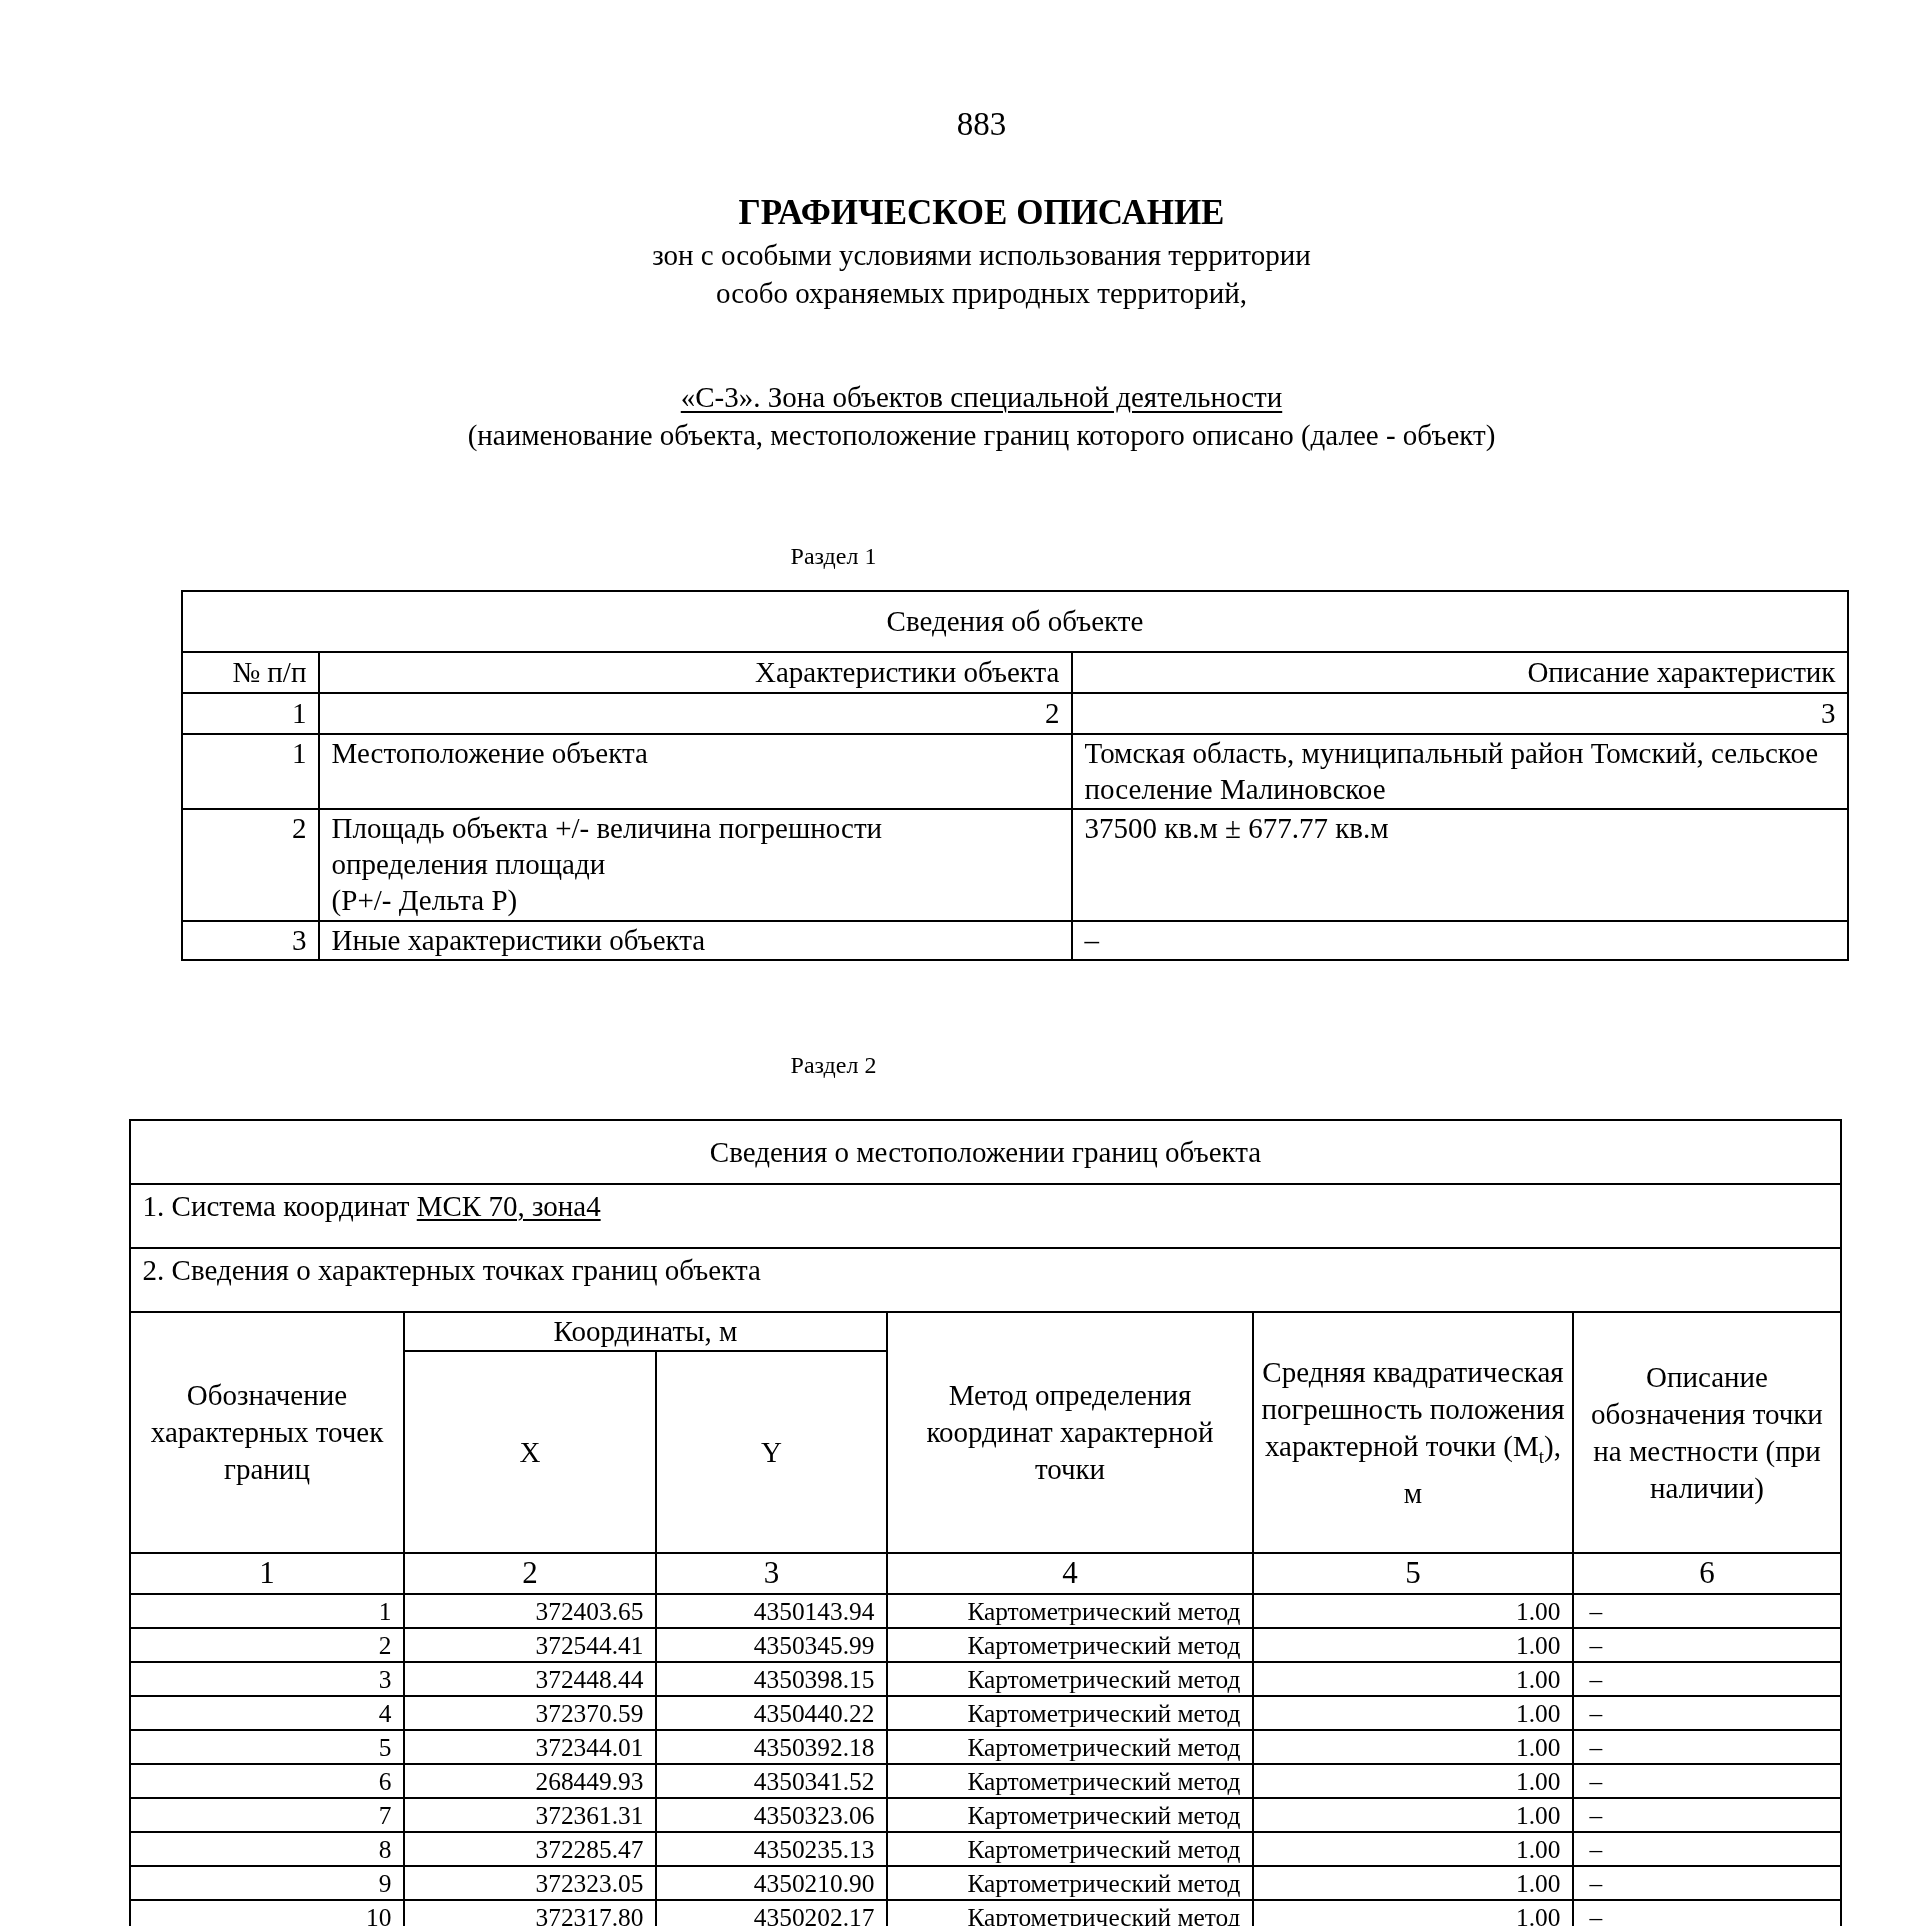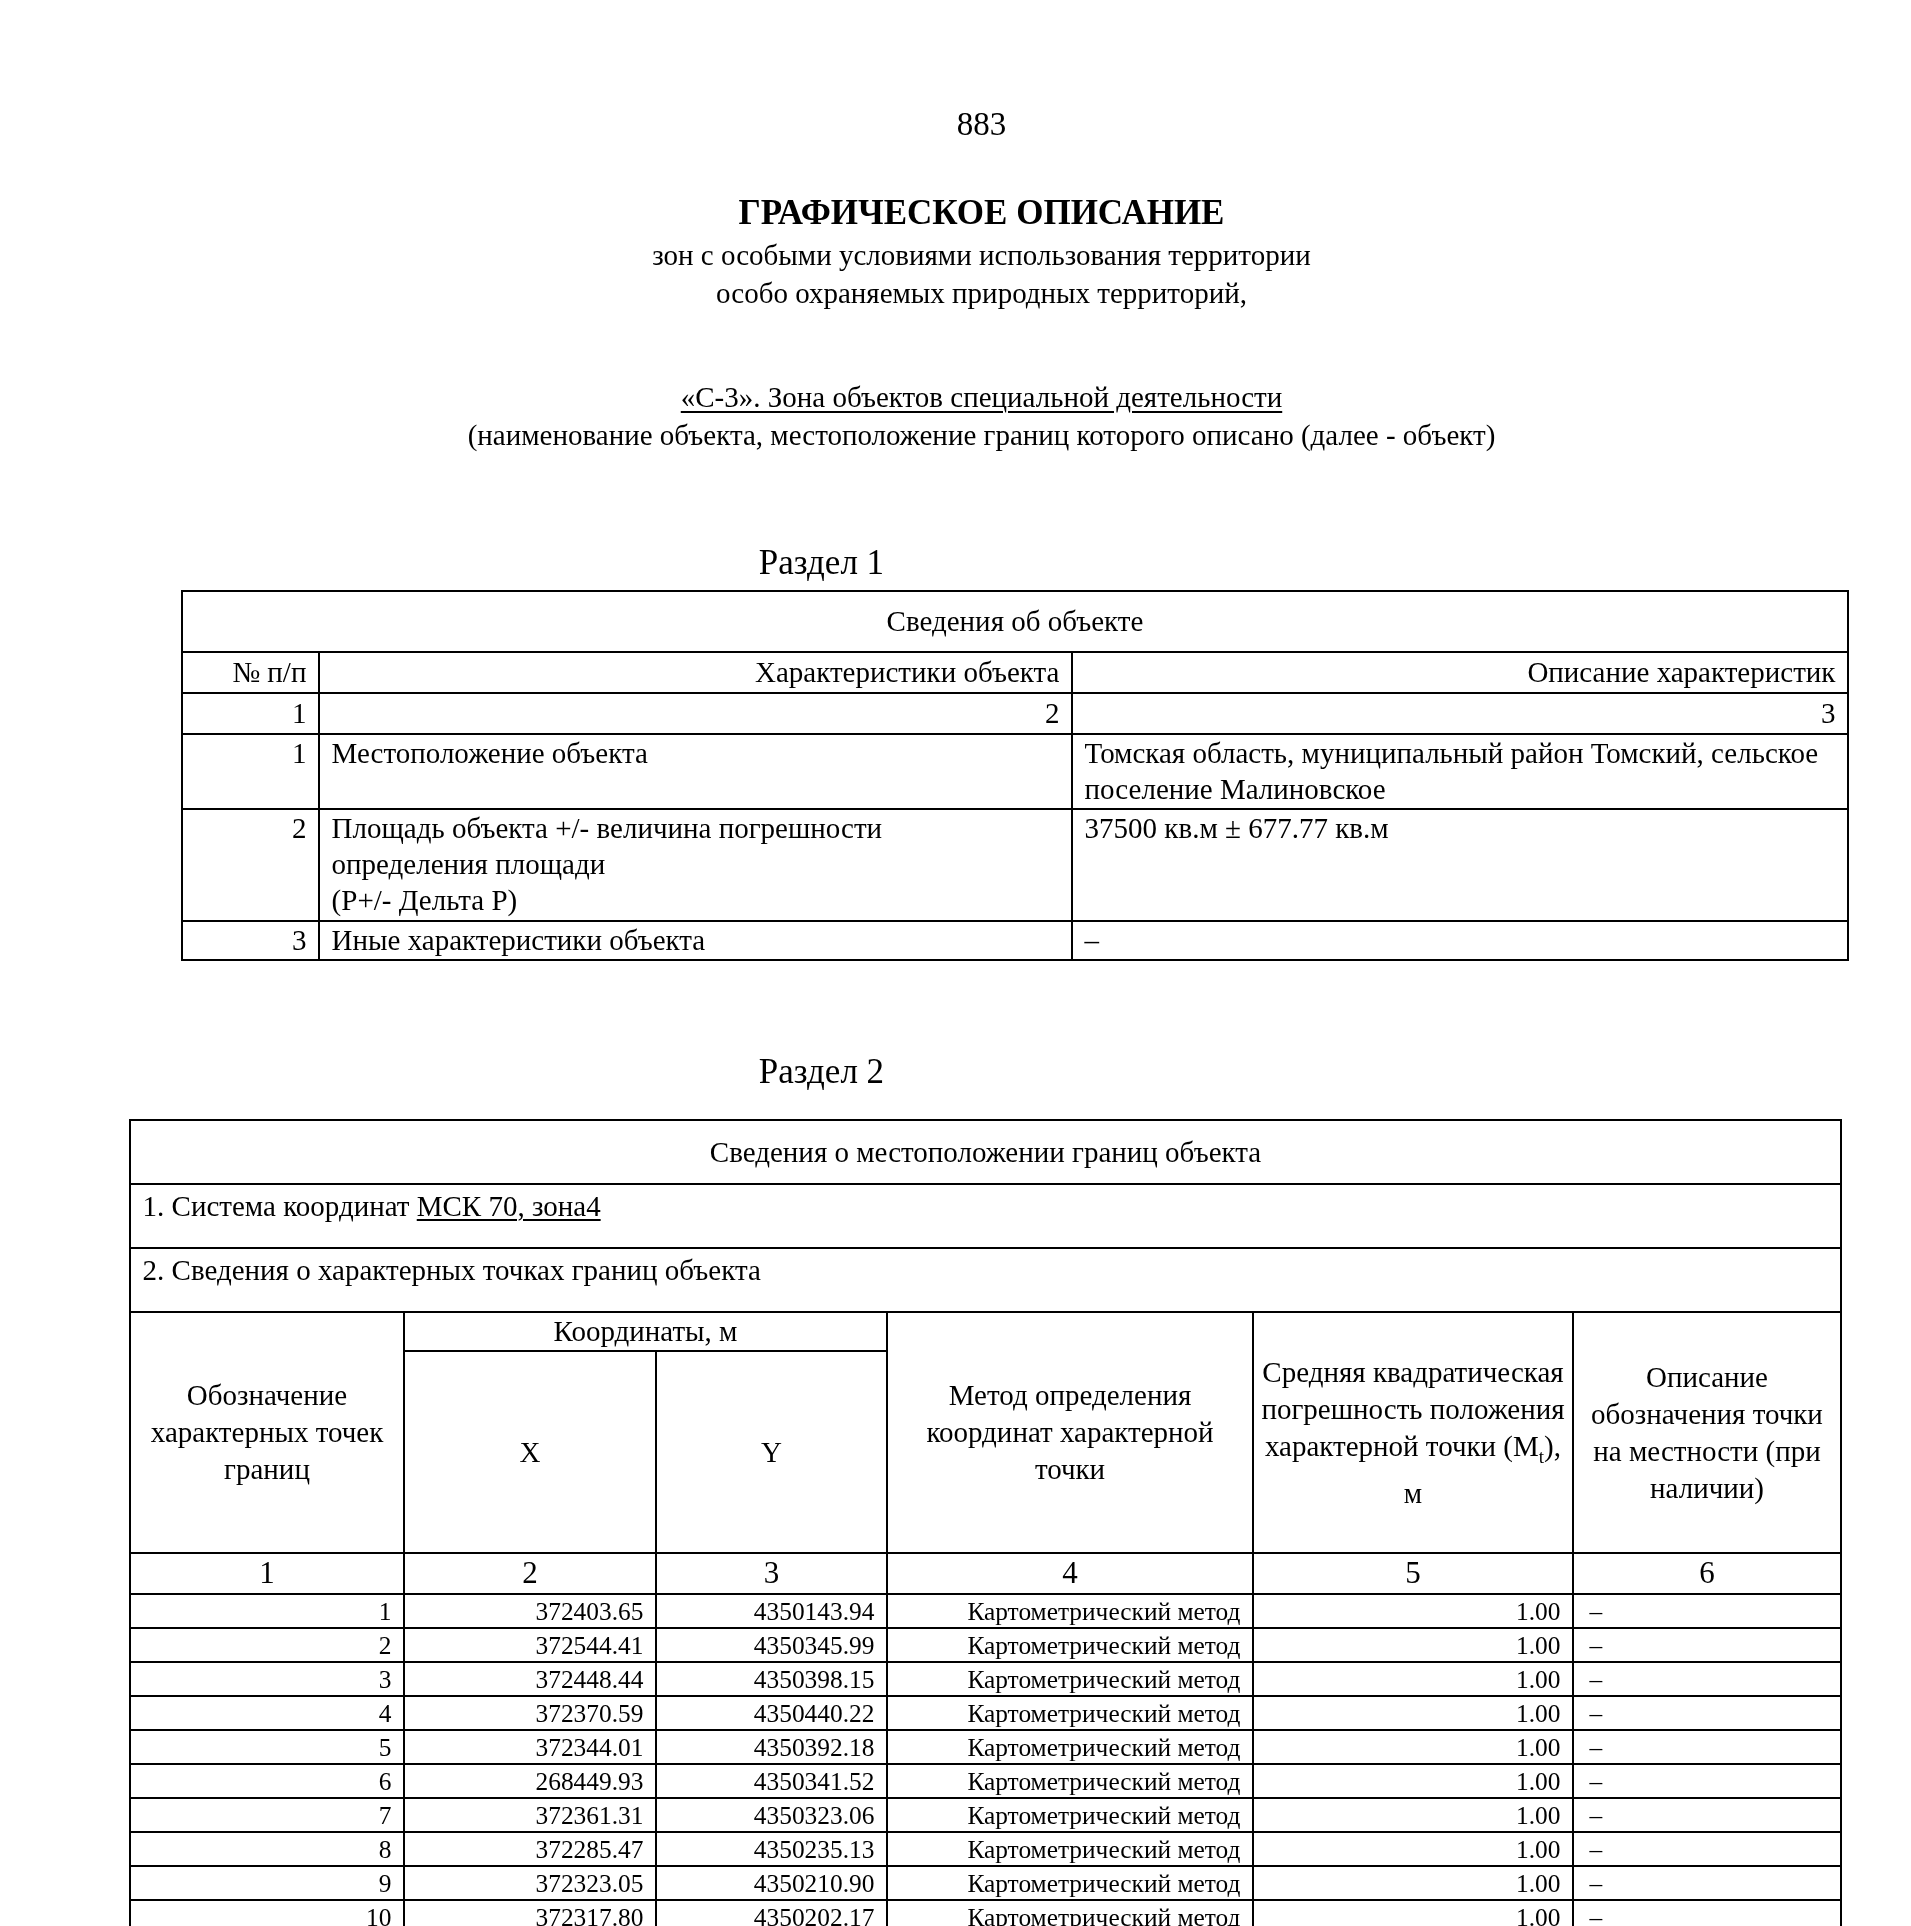--- a/index.html
+++ b/index.html
@@ -9,21 +9,21 @@
     color: #000; font-size: 29px; line-height: 1.25;
   }
   .abs { position: absolute; }
   .center { text-align: center; padding-left: 26px; }
   .page-number { left: 0; width: 1911px; top: 104px; font-size: 33px; }
   .doc-title { left: 0; width: 1911px; top: 191px; font-size: 35px; font-weight: bold; }
   .subtitle { left: 0; width: 1911px; top: 236px; font-size: 29px; line-height: 38px; }
   .object-name { left: 0; width: 1911px; top: 379px; font-size: 29px; }
   .object-name span { text-decoration: underline; text-underline-offset: 3.9px; text-decoration-thickness: 1.9px; }
   .object-note { left: 0; width: 1911px; top: 417px; font-size: 29px; }
-  .section-title { left: 4px; width: 1583px; font-size: 35px; }
+  .section-title { left: 16px; width: 1583px; font-size: 24px; }
 
   table { border-collapse: collapse; position: absolute; table-layout: fixed; }
   td { border: 2.3px solid #000; padding: 0 11.6px; vertical-align: top; font-size: 29px; }
   td.c { text-align: right; }
 
   #t1 { left: 181px; top: 590px; width: 1666px; }
   #t1 td.hdr { height: 59px; vertical-align: middle; text-align: center; }
   #t1 tr.colhdr td { height: 39px; vertical-align: middle; }
   #t1 tr.colnum td { height: 39px; vertical-align: middle; }
 

